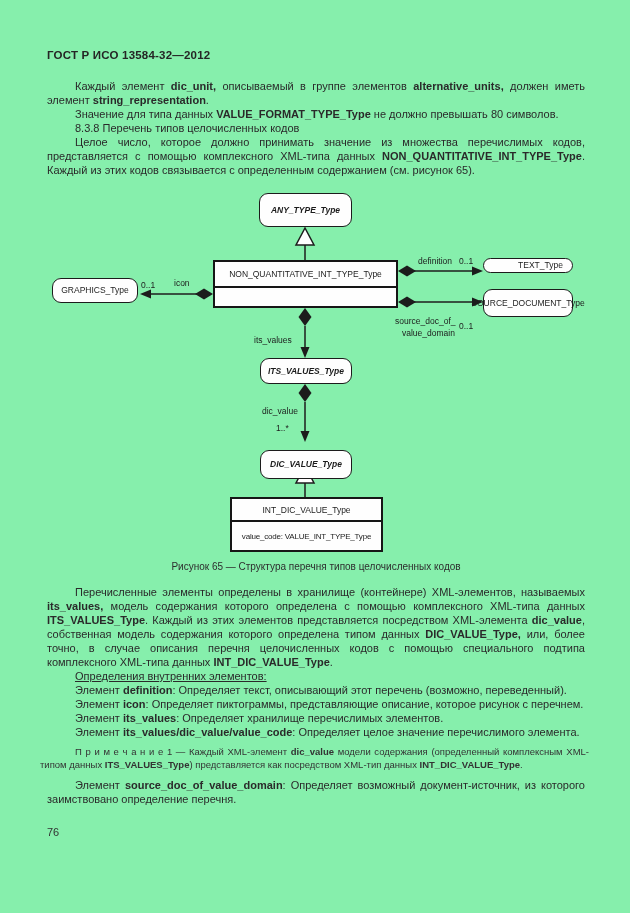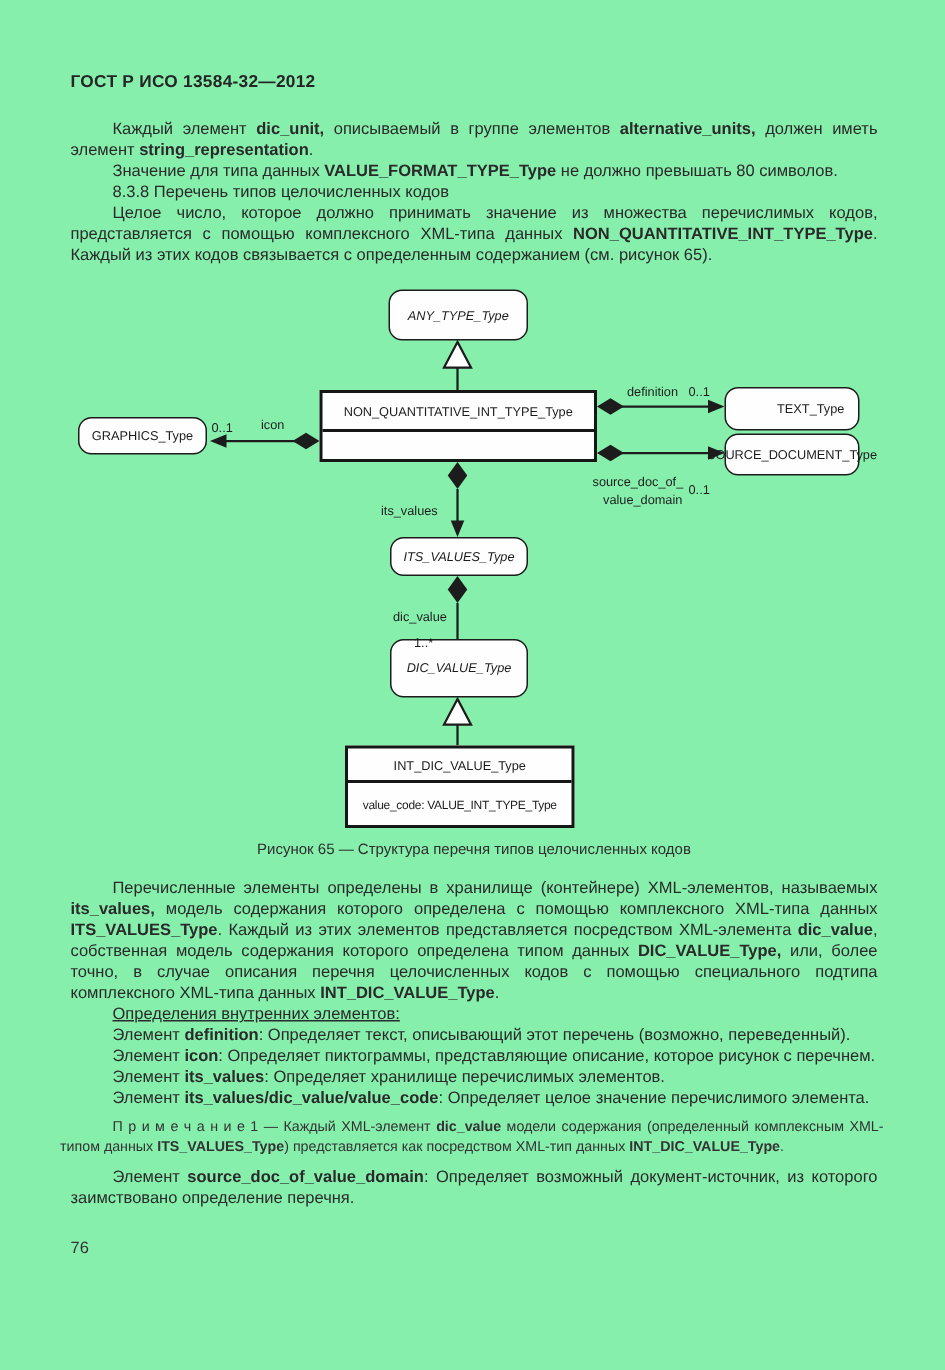--- a/index.html
+++ b/index.html
@@ -17,21 +17,21 @@
   p.note{font-size:9.5px;line-height:12.5px;margin:7px -4px 7px -7px;text-indent:35px;text-align:justify;color:#333;}
   .figure-caption{font-size:10px;line-height:13px;text-align:center;margin-top:5px;color:#2e2e2e;}
   
   .diagram{position:relative;height:370px;margin:8px -45px 0 -47px;width:630px;}
   .diagram svg{position:absolute;left:0;top:0;}
   .dnode{
     position:absolute;box-sizing:border-box;border:1.4px solid #1c1c1c;border-radius:9px;
     background:#fefefe;display:flex;align-items:center;justify-content:center;
     font-size:8.5px;color:#1c1c1c;text-align:center;line-height:10.5px;
   }
-  .ital{font-style:italic;}
+  .ital{font-style:italic;font-weight:bold;}
   .dclass{
     position:absolute;box-sizing:border-box;border:2px solid #161616;background:#fefefe;
     display:flex;flex-direction:column;font-size:8.5px;color:#1c1c1c;text-align:center;
   }
   .dclass-title{box-sizing:border-box;border-bottom:2px solid #161616;display:flex;align-items:center;justify-content:center;}
   .dclass-attr{flex:1;display:flex;align-items:center;justify-content:center;font-size:8px;letter-spacing:-0.2px;white-space:nowrap;}
   .dlabel{position:absolute;font-size:8.5px;color:#1c1c1c;white-space:nowrap;line-height:10px;}
   .edge-line{stroke:#1c1c1c;stroke-width:1.5;}
   .edge-arr{fill:#1c1c1c;}
   .edge-dia{fill:#1c1c1c;}
@@ -81,28 +81,28 @@
         <line class="edge-line" x1="305" y1="298" x2="305" y2="312"></line>
       </svg>
 
       <div class="dnode ital" style="left:259px;top:8px;width:93px;height:34px;">ANY_TYPE_Type</div>
 
       <div class="dclass" style="left:213px;top:75px;width:185px;height:48px;">
         <div class="dclass-title" style="height:26px;">NON_QUANTITATIVE_INT_TYPE_Type</div>
       </div>
 
       <div class="dnode" style="left:52px;top:93px;width:86px;height:25px;">GRAPHICS_Type</div>
-      <div class="dnode" style="left:483px;top:73px;width:90px;height:29px;padding-left:25px;">TEXT_Type</div>
+      <div class="dnode" style="left:483px;top:73px;width:90px;height:15px;padding-left:25px;">TEXT_Type</div>
       <div class="dnode" style="left:483px;top:104px;width:90px;height:28px;flex-direction:row;">
         <span>SOURCE_</span>
         <span>DOCUMENT_Type</span>
       </div>
 
       <div class="dnode ital" style="left:260px;top:173px;width:92px;height:26px;">ITS_VALUES_Type</div>
-      <div class="dnode ital" style="left:260px;top:241px;width:92px;height:39px;">DIC_VALUE_Type</div>
+      <div class="dnode ital" style="left:260px;top:265px;width:92px;height:29px;">DIC_VALUE_Type</div>
 
       <div class="dclass" style="left:230px;top:312px;width:153px;height:55px;">
         <div class="dclass-title" style="height:23px;">INT_DIC_VALUE_Type</div>
         <div class="dclass-attr">value_code: VALUE_INT_TYPE_Type</div>
       </div>
 
       <div class="dlabel" style="left:141px;top:95px;">0..1</div>
       <div class="dlabel" style="left:174px;top:93px;">icon</div>
       <div class="dlabel" style="left:418px;top:71px;">definition</div>
       <div class="dlabel" style="left:459px;top:71px;">0..1</div>

